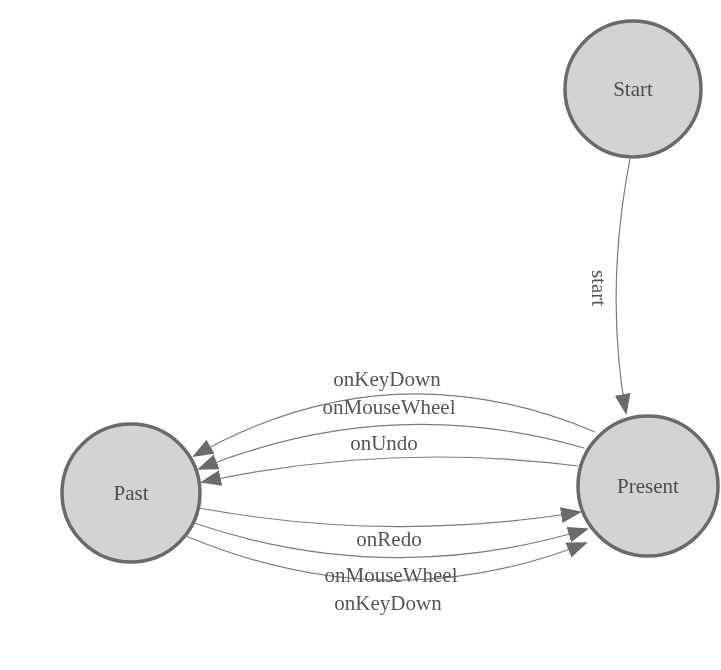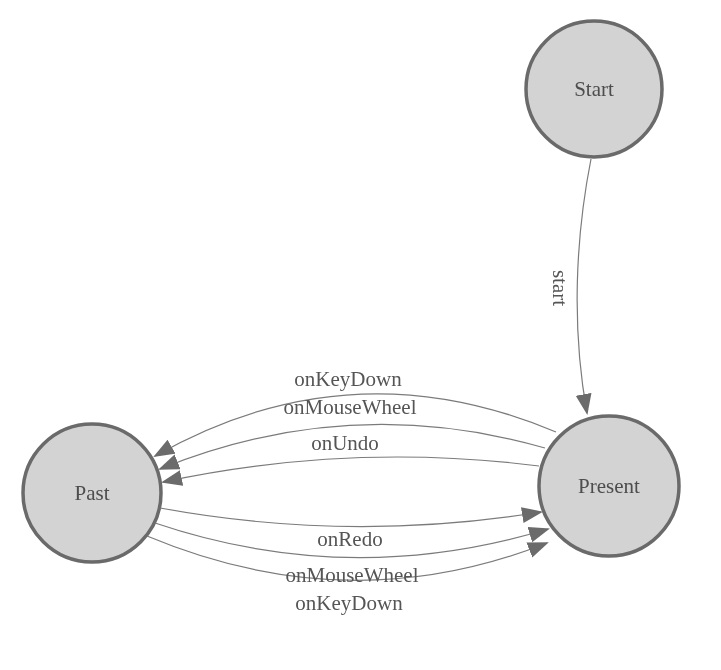--- a/index.html
+++ b/index.html
@@ -7,20 +7,21 @@
     padding: 0;
     width: 721px;
     height: 670px;
     background: var(--background, #ffffff);
     overflow: hidden;
   }
   .diagram-wrap {
     position: relative;
     width: 607px;
     height: 670px;
+    margin-left: 39px;
   }
   svg { display: block; }
   svg text {
     font-family: "Liberation Serif", "DejaVu Serif", serif;
   }
   .node circle {
     fill: var(--node-fill, #d3d3d3);
     stroke: var(--node-stroke, #696969);
     stroke-width: 3.5;
   }

